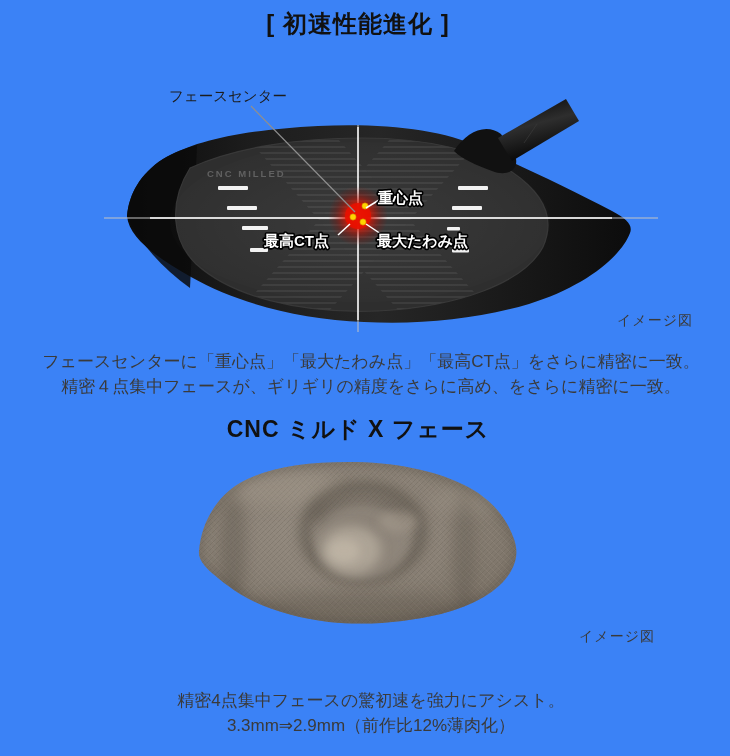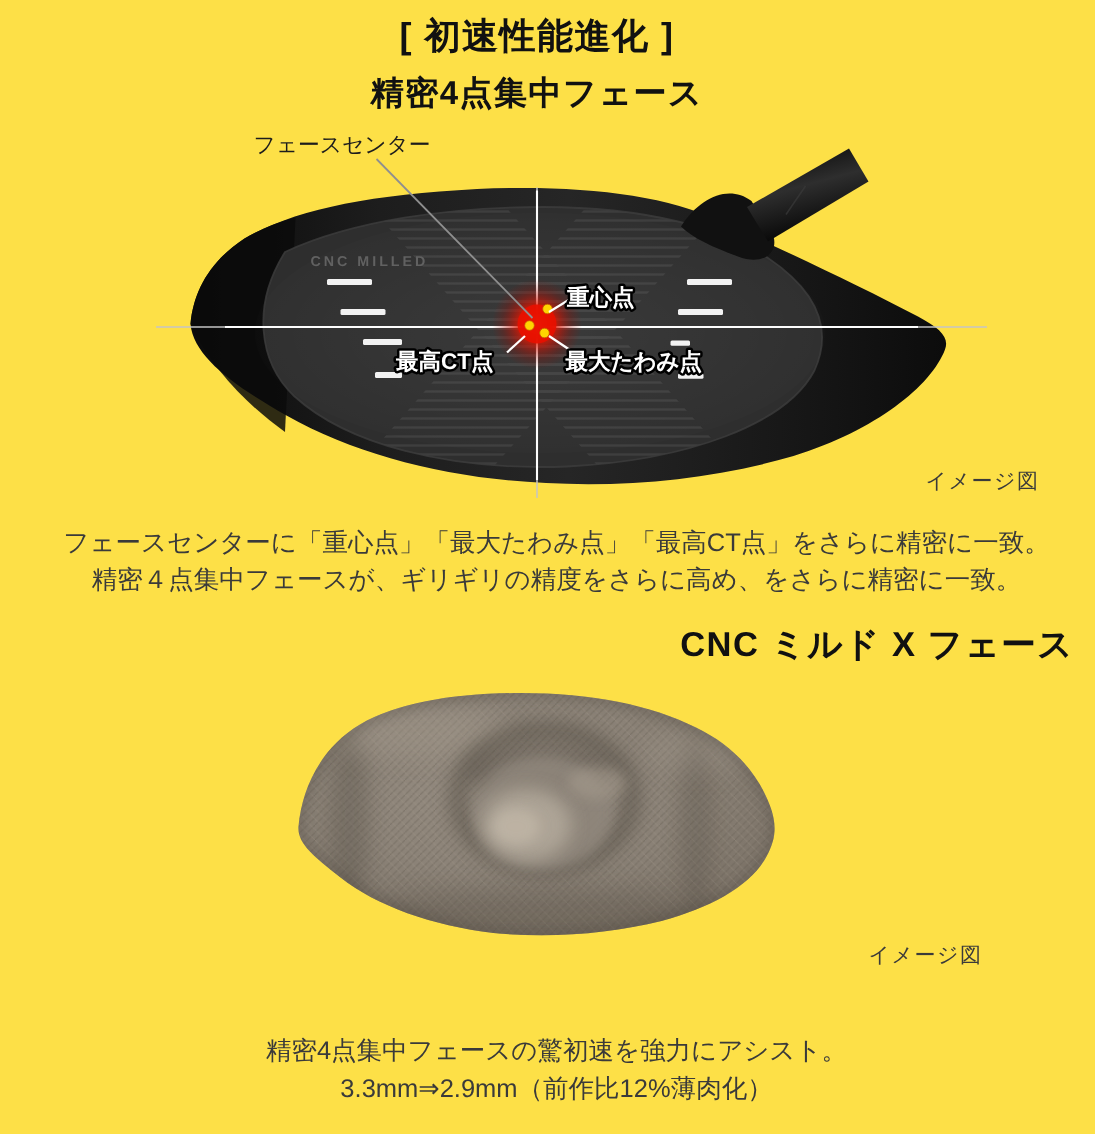--- a/index.html
+++ b/index.html
@@ -1,43 +1,42 @@
 <!DOCTYPE html>
 <html><head>
 <meta charset="utf-8">
 <style>
   html,body{margin:0;padding:0;background:#fff;}
   .page{
-    position:relative;width:730px;height:756px;background:#fde047;overflow:hidden;
+    position:relative;width:730px;height:756px;background:#3b82f6;overflow:hidden;
     font-family:"Liberation Sans","DejaVu Sans",sans-serif;
   }
   .center{position:absolute;left:0;width:716px;text-align:center;margin:0;}
   .t1{top:8px;font-size:24px;font-weight:bold;color:#111;letter-spacing:1px;}
   .t2{top:47px;font-size:22px;font-weight:bold;color:#111;letter-spacing:1px;}
-  .t3{top:414px;font-size:23px;font-weight:bold;color:#111;letter-spacing:1px;text-align:right;}
+  .t3{top:414px;font-size:23px;font-weight:bold;color:#111;letter-spacing:1px;}
   .bodytext{color:#3a3a3a;font-size:17px;line-height:25px;margin-left:13px;}
   .p1{top:349px;}
   .p2{top:663px;}
   .caption{position:absolute;font-size:14px;letter-spacing:1px;color:#3a3a3a;}
   .cap1{right:37px;top:312px;}
   .cap2{right:75px;top:628px;}
   .fig{position:absolute;left:0;}
   .fig1{top:85px;}
   .fig2{top:450px;}
   .callout{font-size:15px;font-weight:bold;fill:#ffffff;stroke:#000000;stroke-width:3.4px;paint-order:stroke;stroke-linejoin:round;}
   .pointerlabel{font-size:14.5px;fill:#1c1c1c;}
   .engrave{font-size:9.5px;letter-spacing:2px;fill:#616161;font-weight:bold;}
 </style>
 </head>
 <body>
 
 <div class="page">
 
   <h2 class="center t1">[ 初速性能進化 ]</h2>
-  <h3 class="center t2">精密4点集中フェース</h3>
 
   <svg class="fig fig1" width="730" height="250" viewBox="0 85 730 250">
     <defs>
       <linearGradient id="headGrad" x1="0" y1="0" x2="1" y2="0">
         <stop offset="0" stop-color="#0b0b0b"></stop>
         <stop offset="0.25" stop-color="#1d1d1d"></stop>
         <stop offset="0.5" stop-color="#262626"></stop>
         <stop offset="0.78" stop-color="#181818"></stop>
         <stop offset="1" stop-color="#0c0c0c"></stop>
       </linearGradient>

